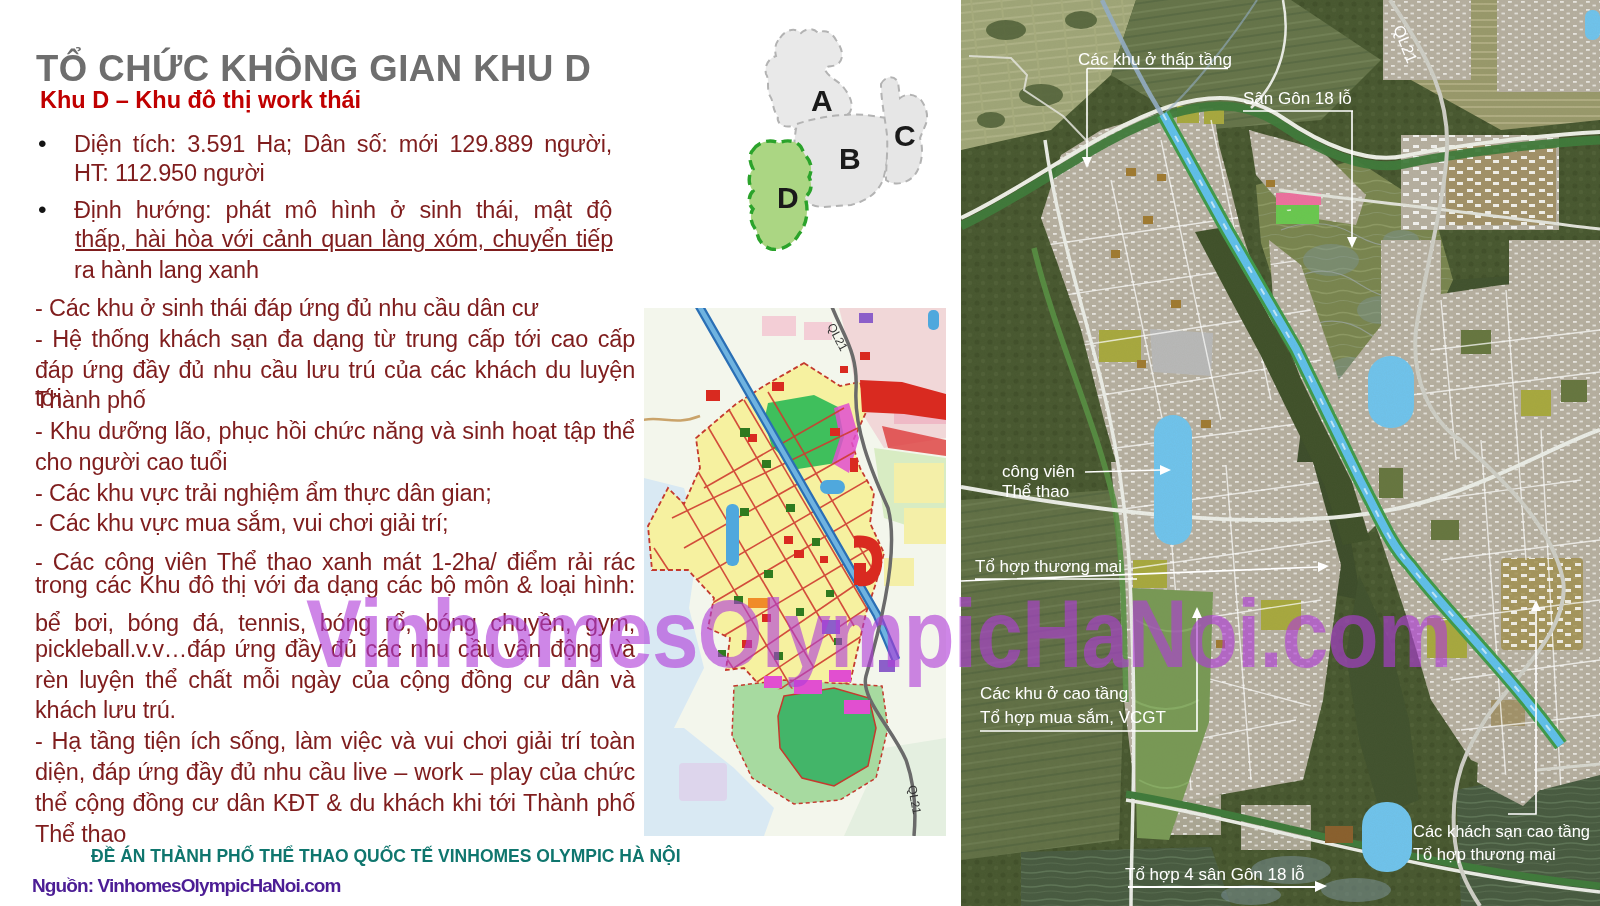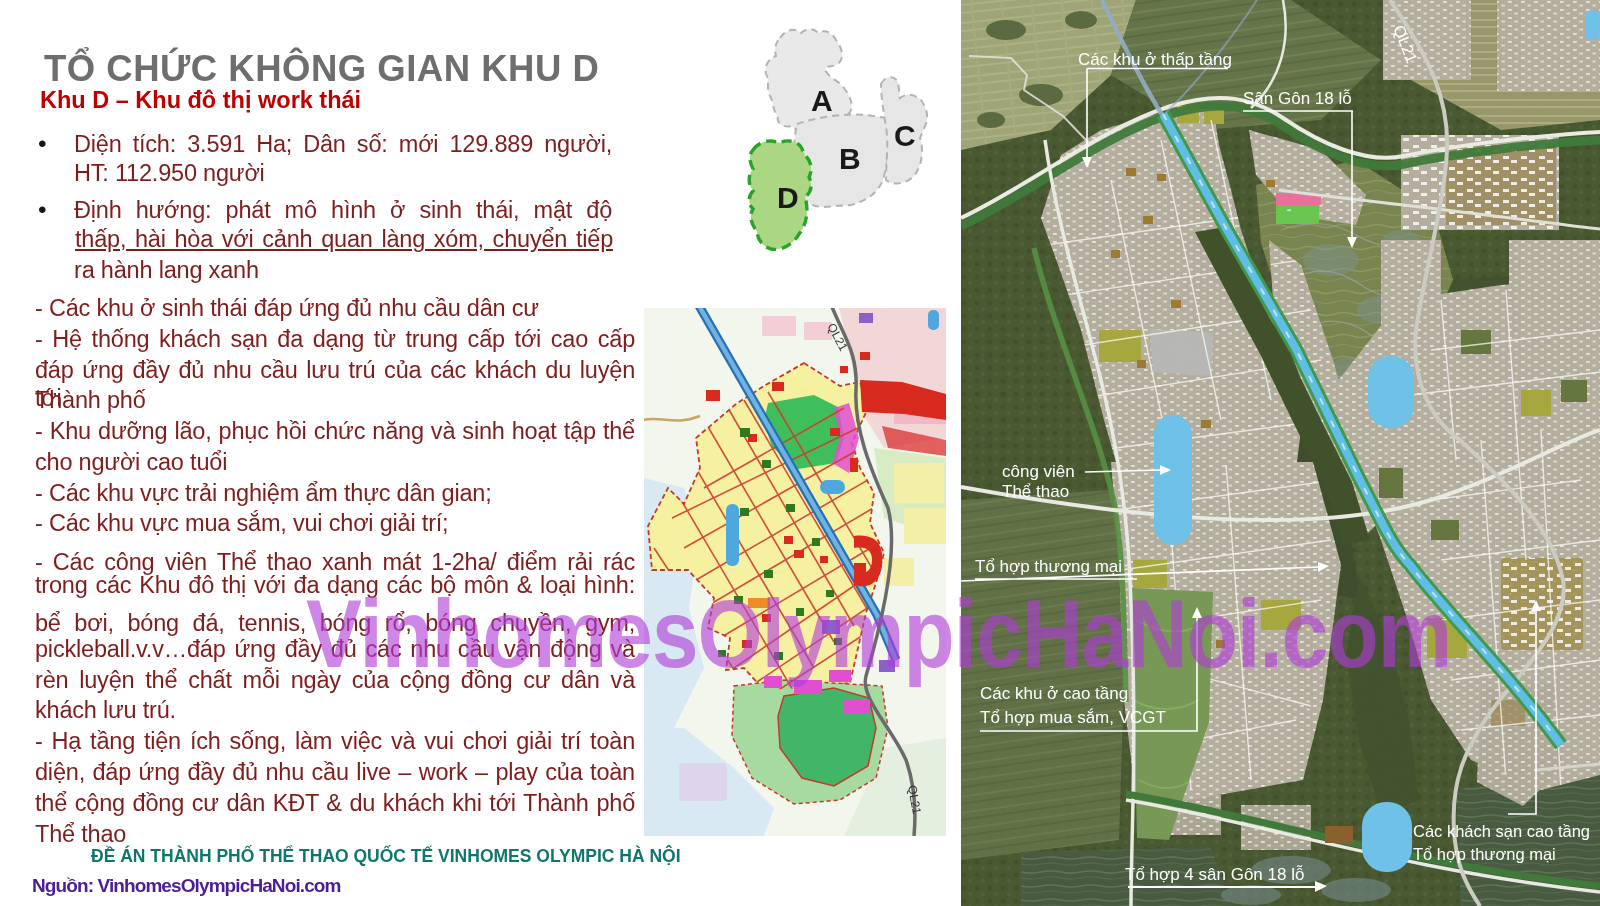--- a/index.html
+++ b/index.html
@@ -6,21 +6,21 @@
   body{width:1600px;height:906px;position:relative;background:#ffffff;overflow:hidden;
        font-family:"Liberation Sans", sans-serif;}
   .abs{position:absolute;}
   .ln{position:absolute;left:35px;width:600px;font-size:23.5px;letter-spacing:-0.2px;line-height:28px;color:#7f1d1d;
       text-align:justify;white-space:normal;}
   .j{text-align-last:justify;}
 </style>
 </head>
 <body>
 
-<div class="abs" style="left:44px;top:48px;font-size:36.5px;font-weight:bold;color:#6e6e6e;letter-spacing:0.5px;">TỔ CHỨC KHÔNG GIAN KHU D</div>
+<div class="abs" style="left:36px;top:48px;font-size:36.5px;font-weight:bold;color:#6e6e6e;letter-spacing:0.5px;">TỔ CHỨC KHÔNG GIAN KHU D</div>
 
 <div class="abs" style="left:40px;top:87px;font-size:23.5px;font-weight:bold;color:#c00000;">Khu D – Khu đô thị work thái</div>
 
 <div class="abs" style="left:38px;top:130px;font-size:24.5px;color:#141414;">•</div>
 <div class="ln j" style="left:74px;top:130px;width:538px;">Diện tích: 3.591 Ha; Dân số: mới 129.889 người,</div>
 <div class="ln" style="left:74px;top:159px;width:538px;">HT: 112.950 người</div>
 
 <div class="abs" style="left:38px;top:196px;font-size:24.5px;color:#141414;">•</div>
 <div class="ln j" style="left:74px;top:196px;width:538px;">Định hướng: phát mô hình ở sinh thái, mật độ</div>
 <div class="ln j" style="left:75px;top:225px;width:538px;text-decoration:underline;">thấp, hài hòa với cảnh quan làng xóm, chuyển tiếp</div>
@@ -34,21 +34,21 @@
 <div class="ln" style="top:448px;">cho người cao tuổi</div>
 <div class="ln" style="top:479px;">- Các khu vực trải nghiệm ẩm thực dân gian;</div>
 <div class="ln" style="top:509px;">- Các khu vực mua sắm, vui chơi giải trí;</div>
 <div class="ln j" style="top:548px;">- Các công viên Thể thao xanh mát 1-2ha/ điểm rải rác</div>
 <div class="ln j" style="top:571px;">trong các Khu đô thị với đa dạng các bộ môn &amp; loại hình:</div>
 <div class="ln j" style="top:609px;">bể bơi, bóng đá, tennis, bóng rổ, bóng chuyền, gym,</div>
 <div class="ln j" style="top:635px;">pickleball.v.v…đáp ứng đầy đủ các nhu cầu vận động và</div>
 <div class="ln j" style="top:666px;">rèn luyện thể chất mỗi ngày của cộng đồng cư dân và</div>
 <div class="ln" style="top:696px;">khách lưu trú.</div>
 <div class="ln j" style="top:727px;">- Hạ tầng tiện ích sống, làm việc và vui chơi giải trí toàn</div>
-<div class="ln j" style="top:758px;">diện, đáp ứng đầy đủ nhu cầu live – work – play của toàn</div>
+<div class="ln j" style="top:758px;">diện, đáp ứng đầy đủ nhu cầu live – work – play của chức</div>
 <div class="ln j" style="top:789px;">thể cộng đồng cư dân KĐT &amp; du khách khi tới Thành phố</div>
 <div class="ln" style="top:820px;">Thể thao</div>
 
 <div class="abs" style="left:44px;top:846px;font-size:17.5px;font-weight:bold;color:#0f766e;margin-left:47px;">ĐỀ ÁN THÀNH PHỐ THỂ THAO QUỐC TẾ VINHOMES OLYMPIC HÀ NỘI</div>
 
 <div class="abs" style="left:32px;top:875px;font-size:19px;letter-spacing:-0.9px;font-weight:bold;color:#4c1d95;">Nguồn: VinhomesOlympicHaNoi.com</div>
 
 <div class="abs" id="zonediagram" style="left:735px;top:20px;">
 <svg width="205" height="240" viewBox="0 0 205 240">
 

